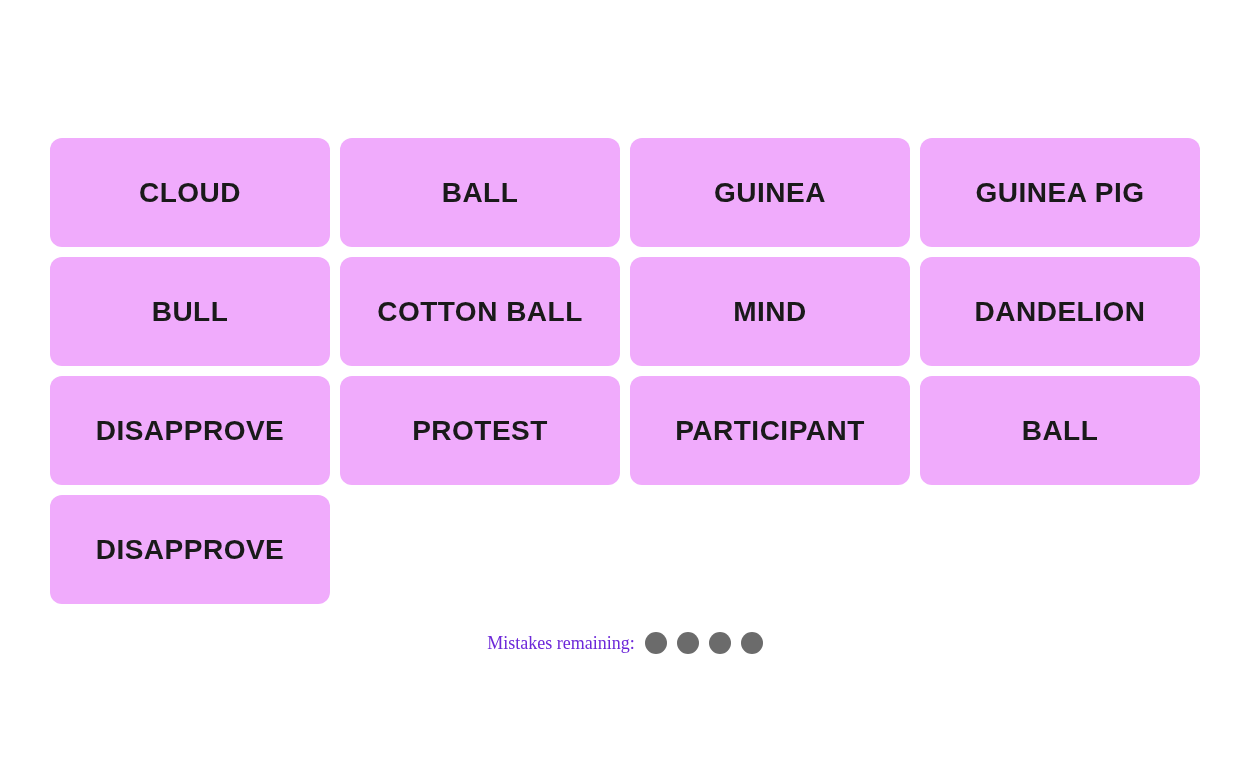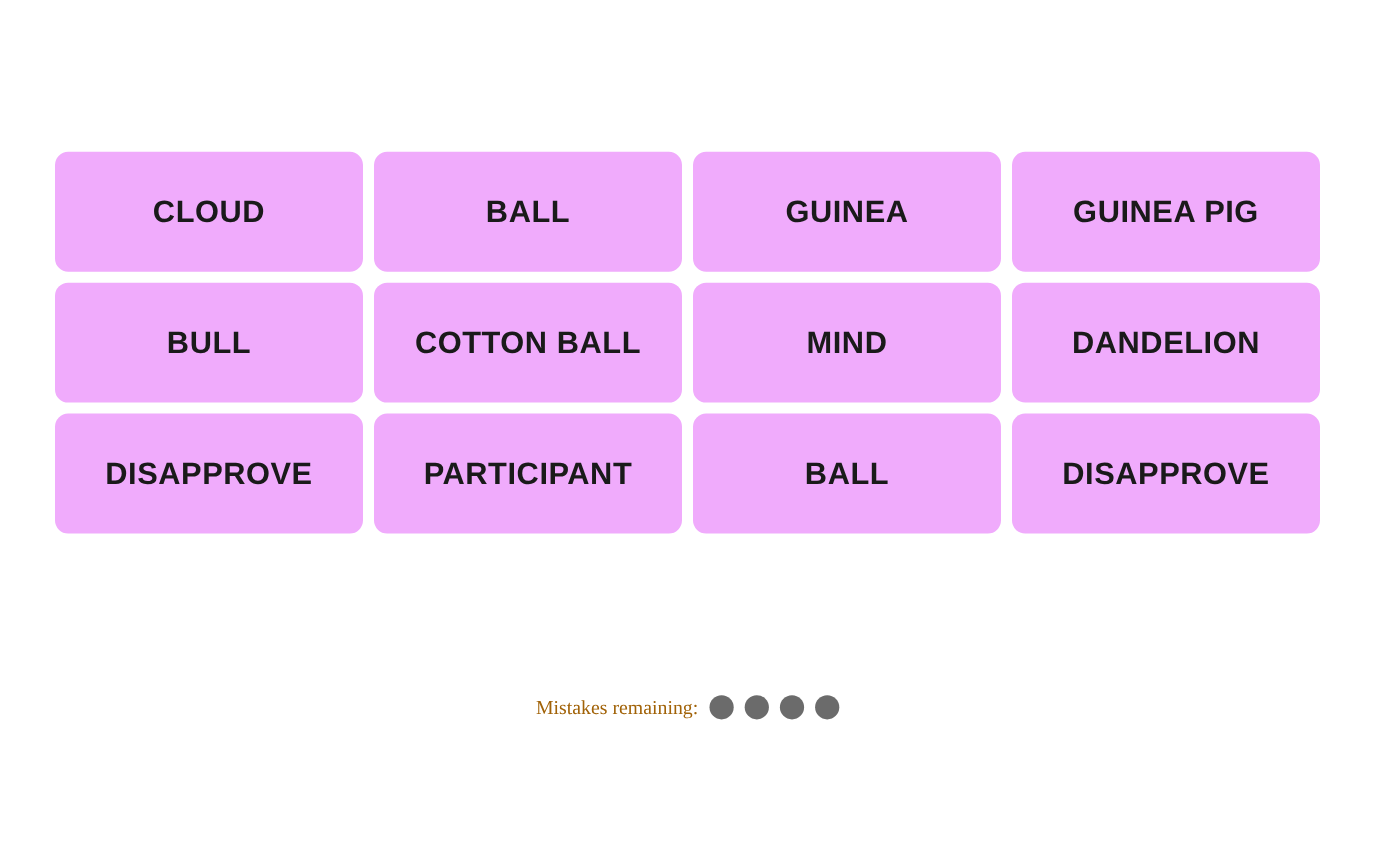--- a/index.html
+++ b/index.html
@@ -52,21 +52,21 @@
     .mistakes-row {
       display: flex;
       align-items: center;
       gap: 10px;
       margin-top: 8px;
     }
 
     .mistakes-label {
       font-size: 18px;
       font-family: 'Georgia', serif;
-      color: #a16207;
+      color: #6d28d9;
     }
 
     .mistake-dot {
       width: 22px;
       height: 22px;
       border-radius: 50%;
       background-color: #6b6b6b;
     }
   </style>
 </head>
@@ -94,20 +94,23 @@
     <div class="word-card">
       <span class="word-label">MIND</span>
     </div>
     <div class="word-card">
       <span class="word-label">DANDELION</span>
     </div>
     <div class="word-card">
       <span class="word-label">DISAPPROVE</span>
     </div>
     <div class="word-card">
+      <span class="word-label">PROTEST</span>
+    </div>
+    <div class="word-card">
       <span class="word-label">PARTICIPANT</span>
     </div>
     <div class="word-card">
       <span class="word-label">BALL</span>
     </div>
     <div class="word-card">
       <span class="word-label">DISAPPROVE</span>
     </div>
   </div>
 

